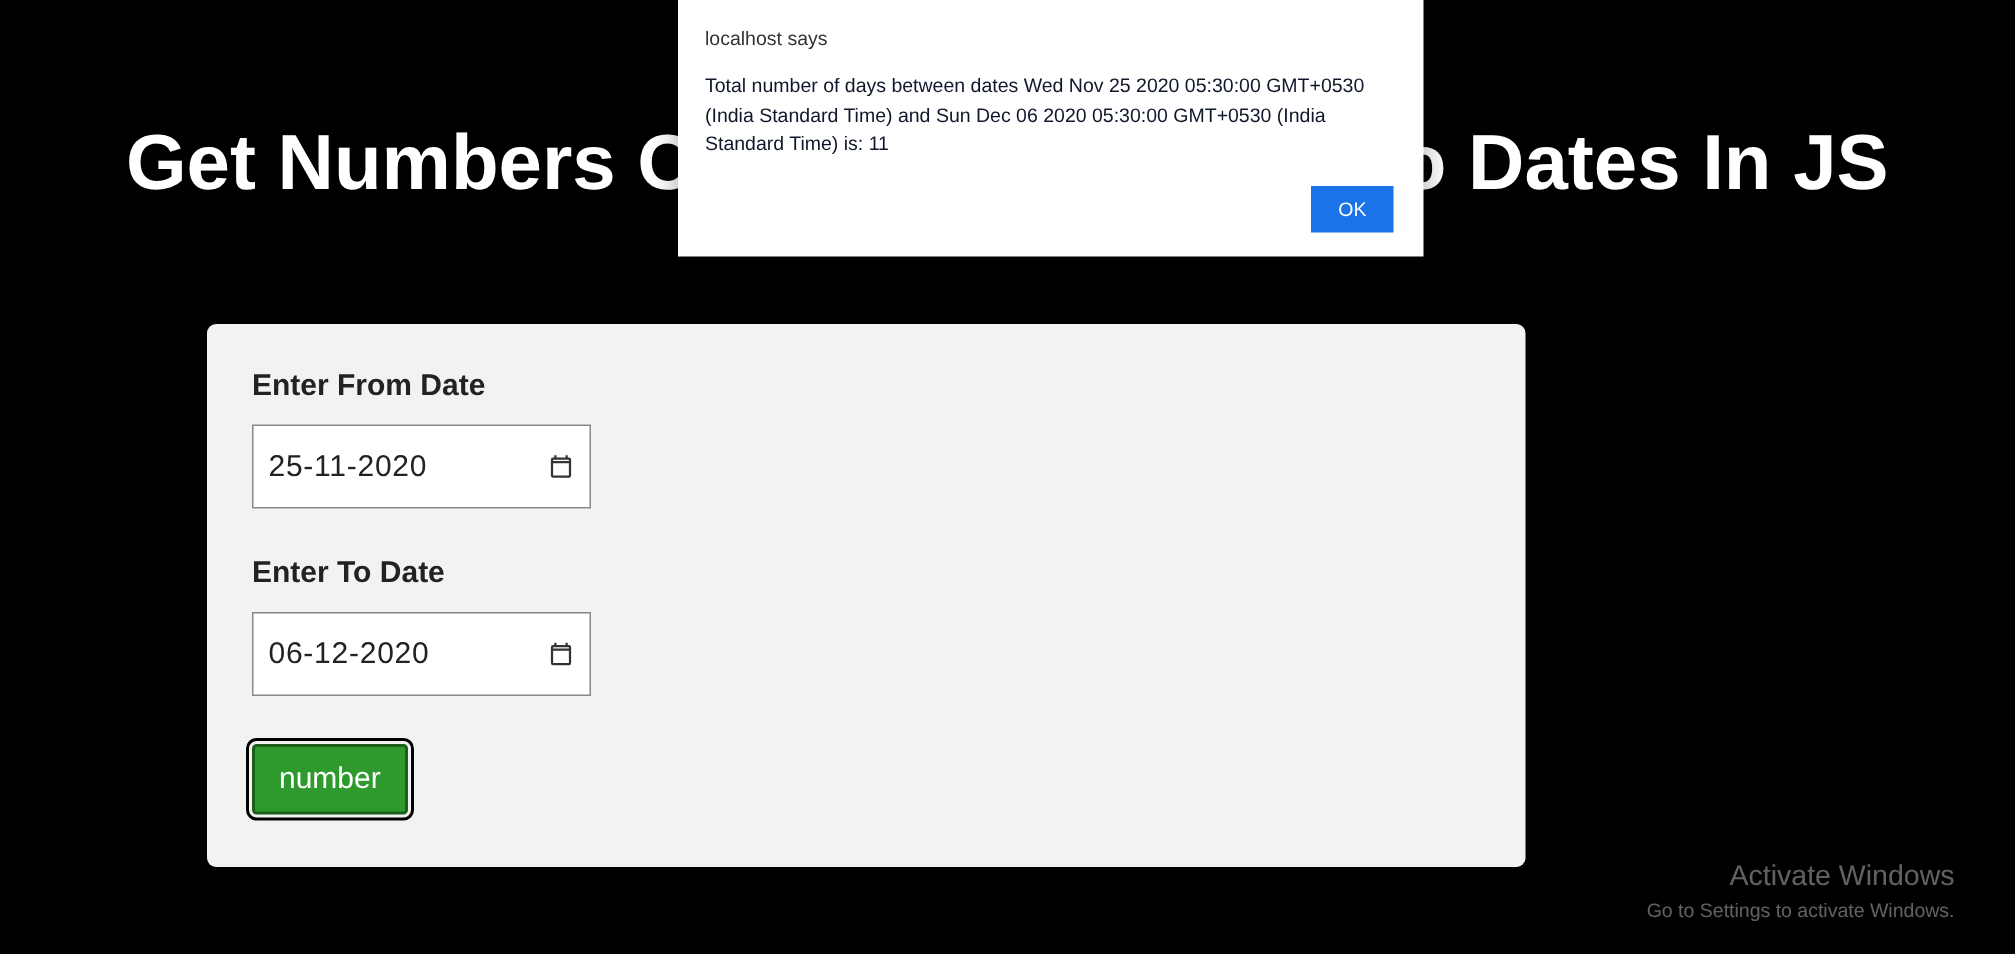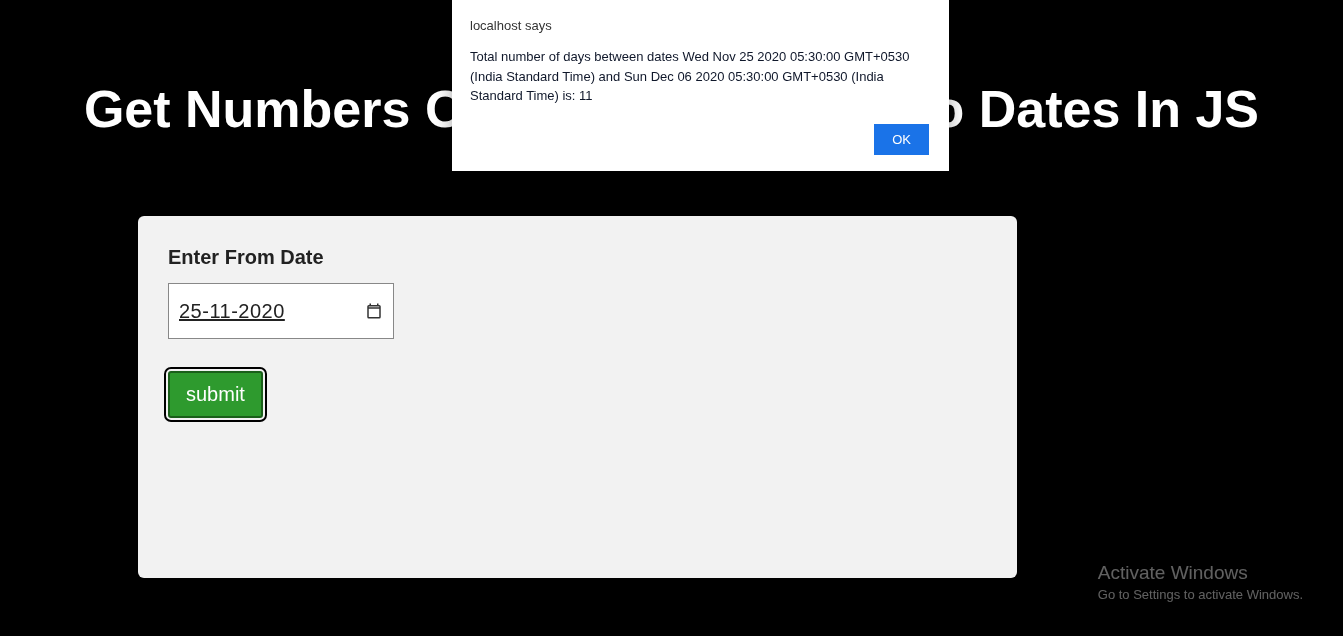--- a/index.html
+++ b/index.html
@@ -48,21 +48,20 @@
       height: 56px;
       border: 1px solid #888;
       background: #fff;
       font-size: 20px;
       padding: 0 10px;
       display: flex;
       align-items: center;
       justify-content: space-between;
       letter-spacing: 0.5px;
       color: #222;
-      text-decoration: underline;
     }
     .calendar-icon {
       width: 18px;
       height: 18px;
       display: inline-block;
     }
     .calendar-icon svg {
       width: 18px;
       height: 18px;
       fill: #333;
@@ -107,24 +106,24 @@
       color: #fff;
       border: none;
       padding: 8px 18px;
       font-size: 13px;
       border-radius: 0;
       cursor: pointer;
     }
     .watermark {
       position: absolute;
       right: 40px;
-      bottom: 34px;
+      bottom: 22px;
       color: rgba(255,255,255,0.38);
       font-family: "Segoe UI", Arial, sans-serif;
-      text-align: left;
+      text-align: right;
       margin-left: 48px;
     }
     .watermark .wm-title {
       font-size: 19px;
       margin-bottom: 3px;
     }
     .watermark .wm-sub {
       font-size: 13px;
     }
   </style>
@@ -140,22 +139,33 @@
     <div class="date-input">
       <span>25-11-2020</span>
       <span class="calendar-icon">
         <svg viewBox="0 0 24 24">
             <path d="M19 4h-1V2h-2v2H8V2H6v2H5a2 2 0 0 0-2 2v14a2 2 0 0 0 2 2h14a2 2 0 0 0 2-2V6a2 2 0 0 0-2-2zm0 16H5V9h14v11zM5 7V6h14v1H5z"></path>
           </svg>
       </span>
     </div>
   </div>
 
+  <div class="form-group">
+    <label class="form-label">Enter To Date</label>
+    <div class="date-input">
+      <span>06-12-2020</span>
+      <span class="calendar-icon">
+        <svg viewBox="0 0 24 24">
+            <path d="M19 4h-1V2h-2v2H8V2H6v2H5a2 2 0 0 0-2 2v14a2 2 0 0 0 2 2h14a2 2 0 0 0 2-2V6a2 2 0 0 0-2-2zm0 16H5V9h14v11zM5 7V6h14v1H5z"></path>
+          </svg>
+      </span>
+    </div>
+  </div>
 
-  <button class="submit-btn">submit</button>
+  <button class="submit-btn">number</button>
 
 </div>
 
 <div class="alert-dialog">
   <div class="alert-title">localhost says</div>
   <div class="alert-body">Total number of days between dates  Wed Nov 25 2020 05:30:00 GMT+0530 (India Standard Time) and Sun Dec 06 2020 05:30:00 GMT+0530 (India Standard Time) is:  11</div>
   <div class="alert-actions">
     <button class="alert-ok">OK</button>
   </div>
 </div>

